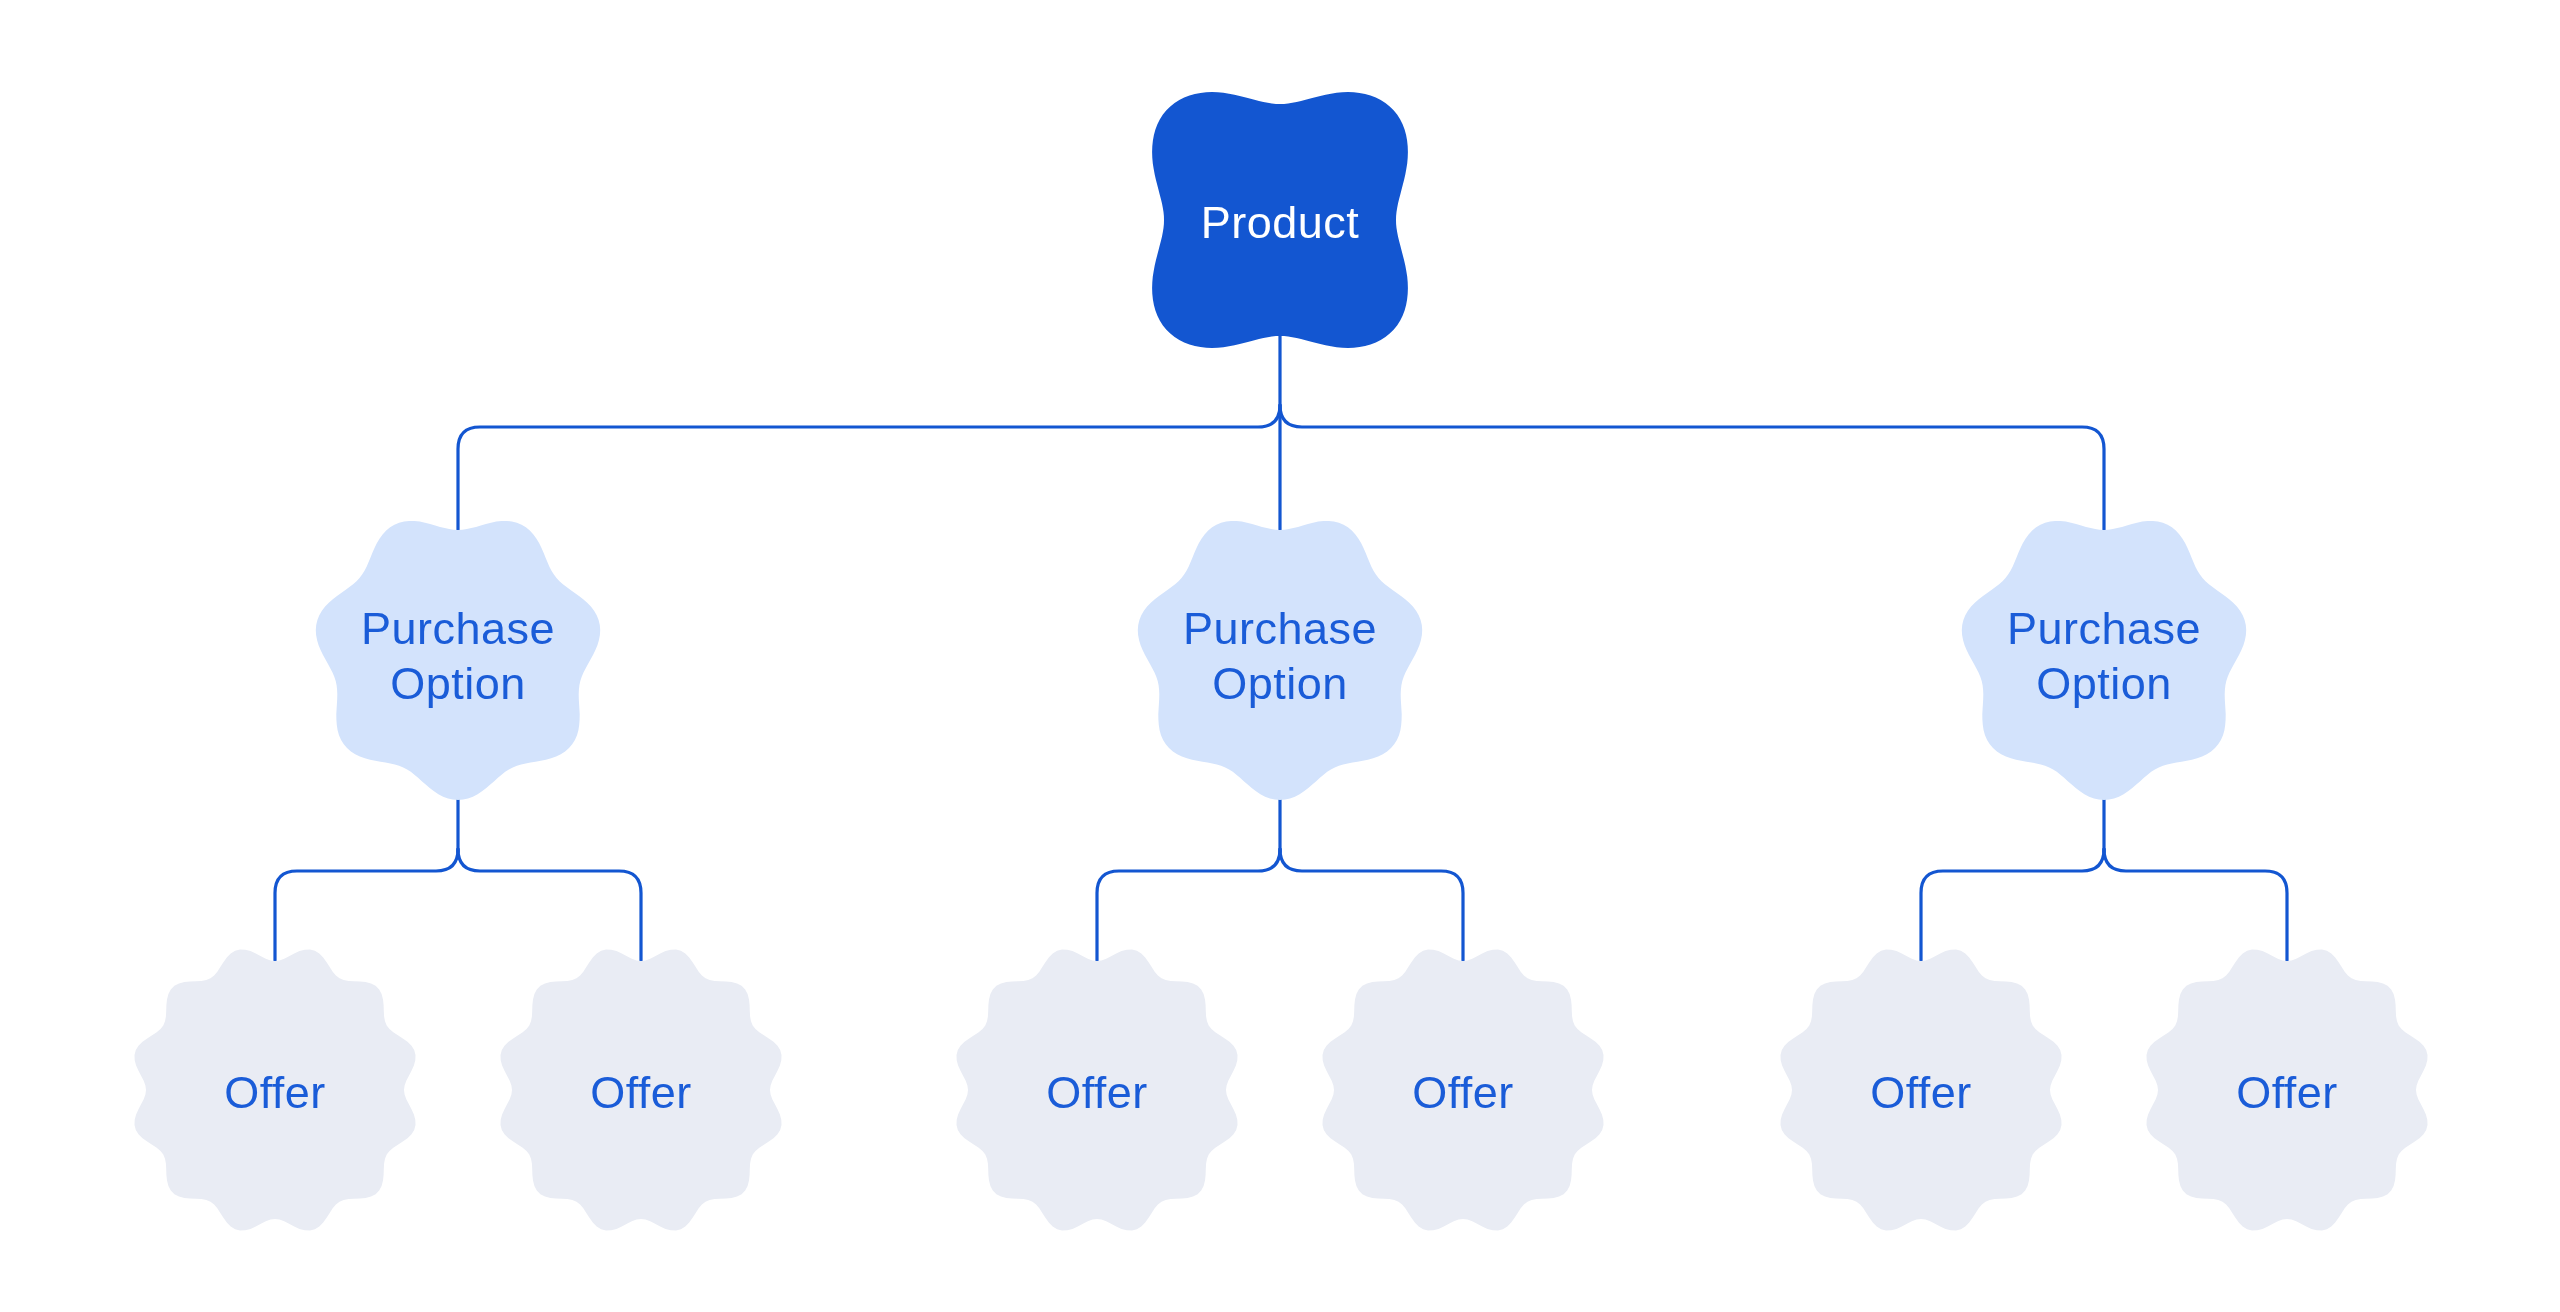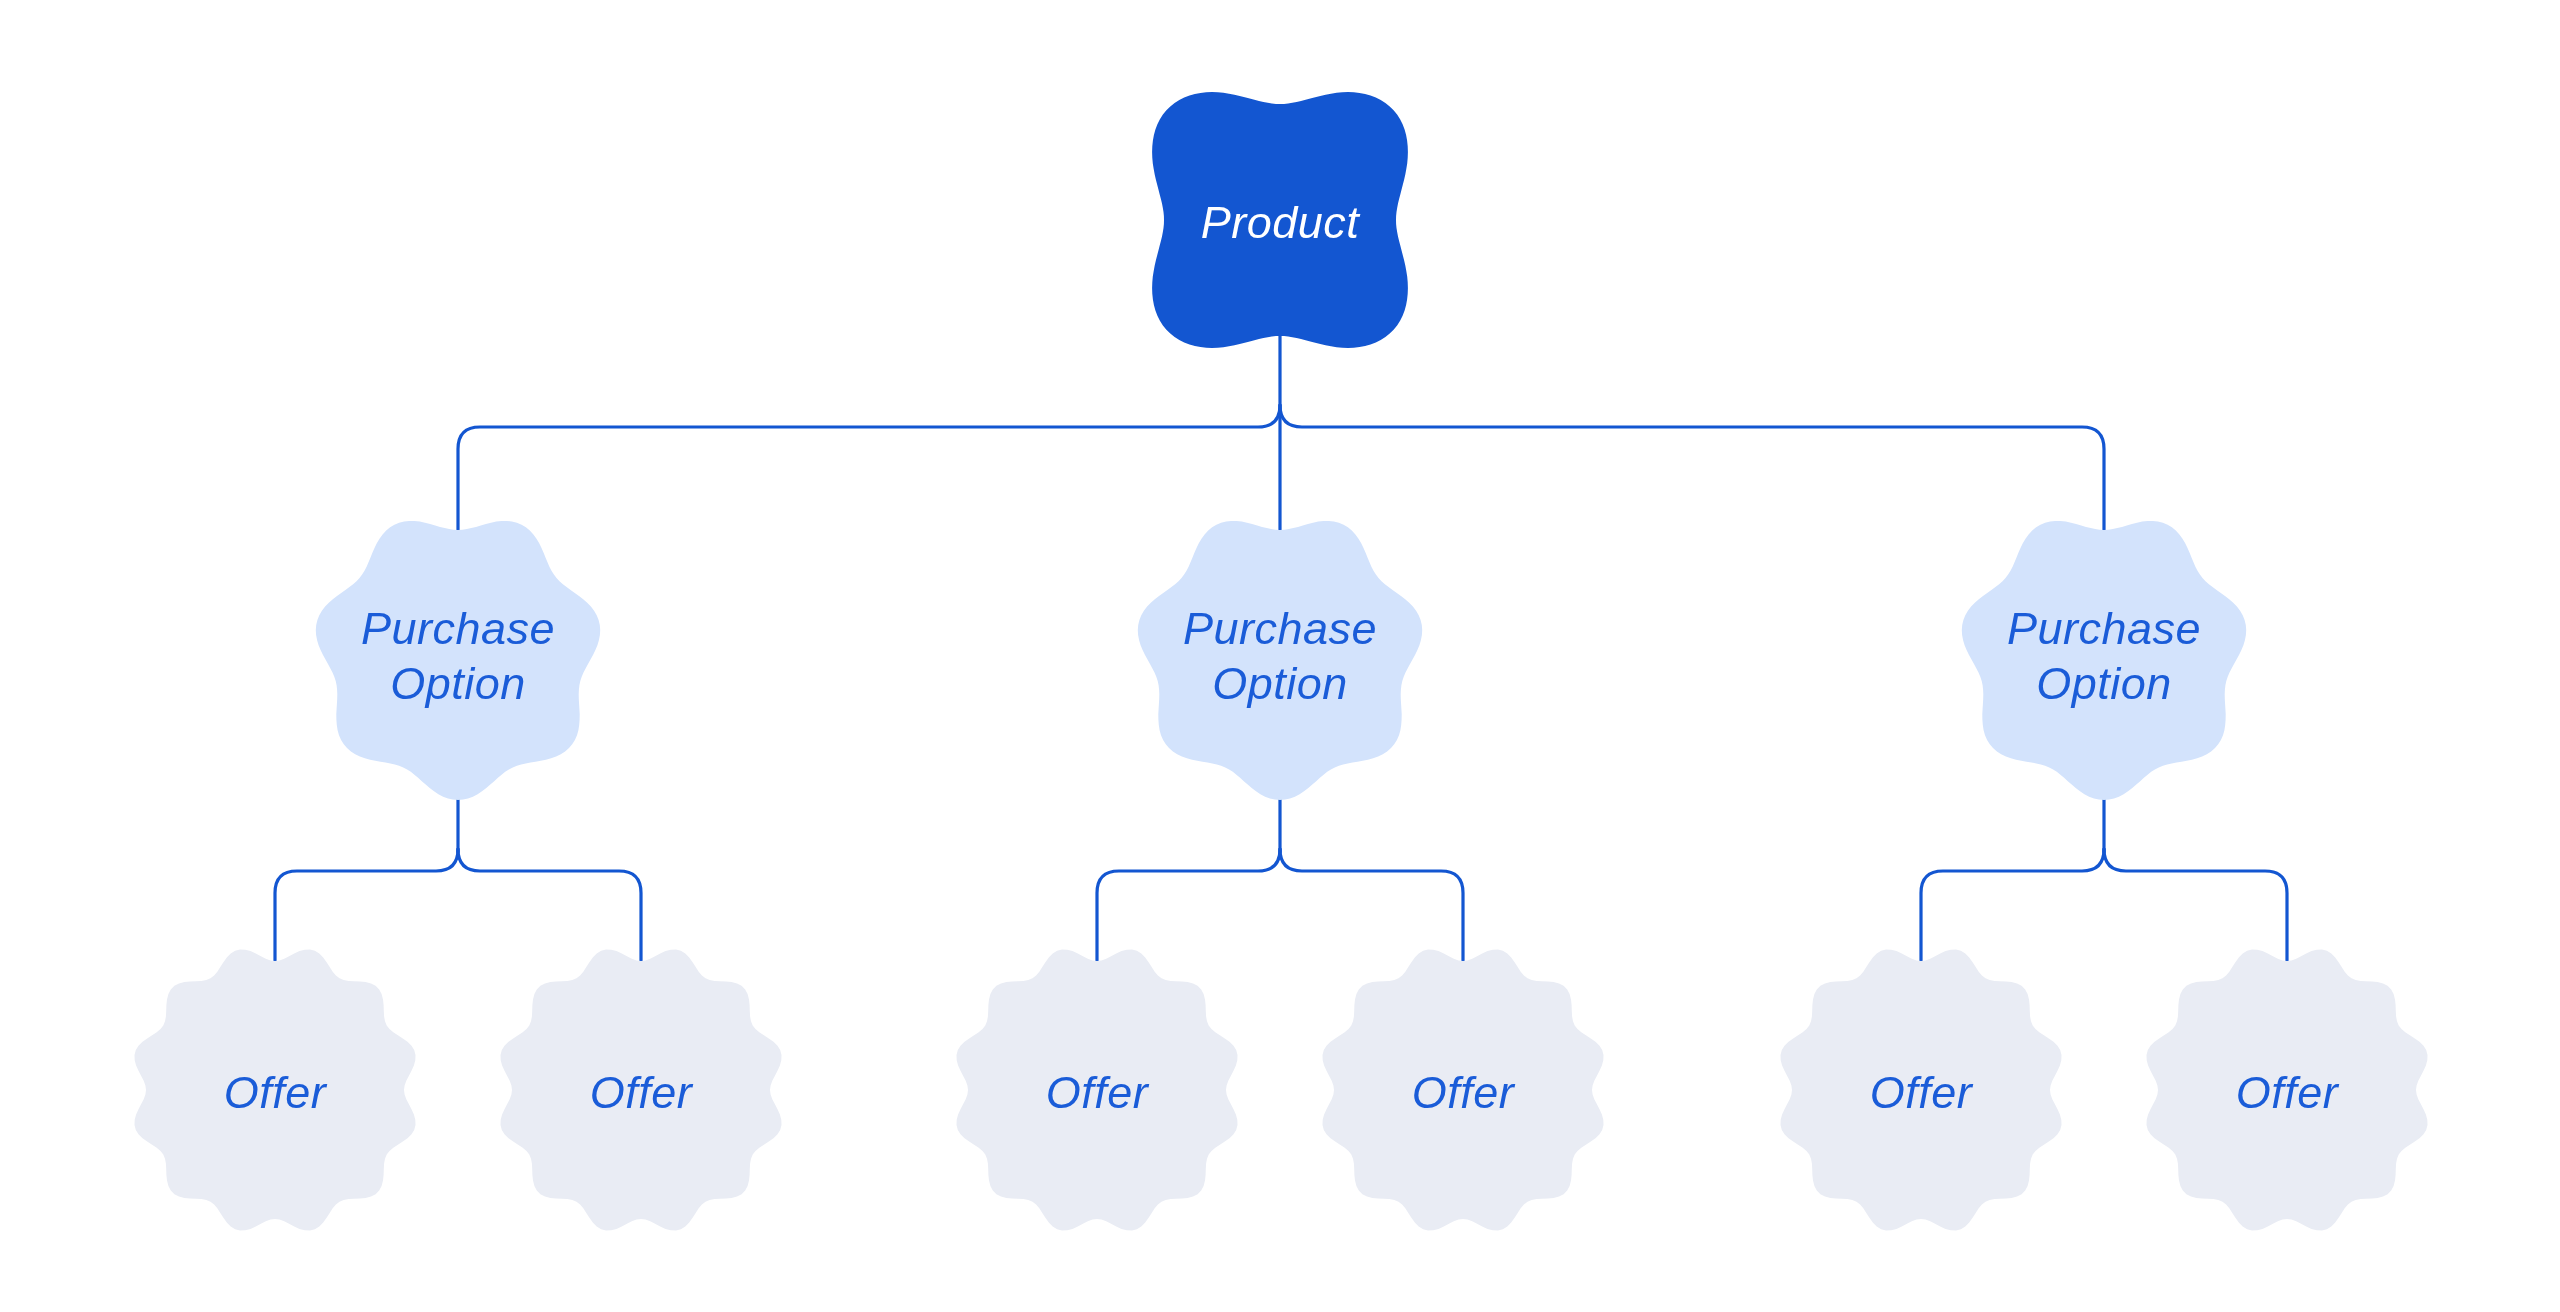--- a/index.html
+++ b/index.html
@@ -2,21 +2,20 @@
 <html style="--background: #FFFFFF; --brand-blue: #1356D1; --node-text-blue: #1A5CD8; --purchase-fill: #D3E3FC; --offer-fill: #E9ECF4;"><head>
 <meta charset="utf-8">
 <style>
   html,body{margin:0;padding:0;background:#fff;}
   .canvas{
     position:relative;
     width:2436px;
     height:1312px;
     background:var(--background,#fff);
     overflow:hidden;
-    font-style:italic;
   }
   svg.diagram{display:block;width:2560px;height:1312px;}
   .connectors path{
     fill:none;
     stroke:var(--brand-blue,#1356D1);
     stroke-width:3.2;
     stroke-linecap:round;
   }
   .f-product{fill:var(--brand-blue,#1356D1);}
   .f-po{fill:var(--purchase-fill,#D3E3FC);}

